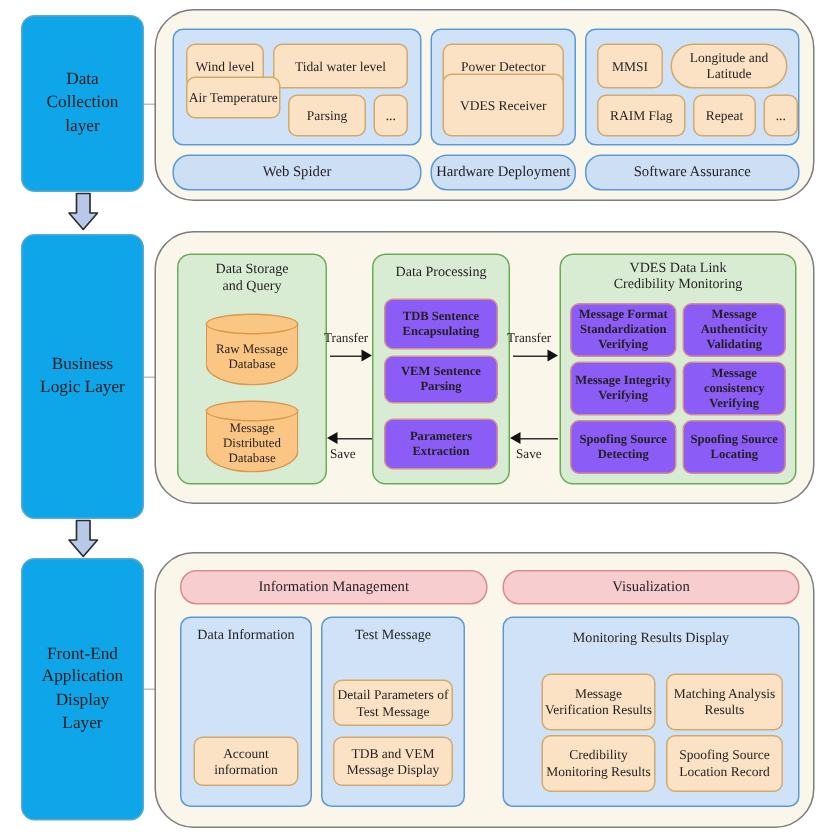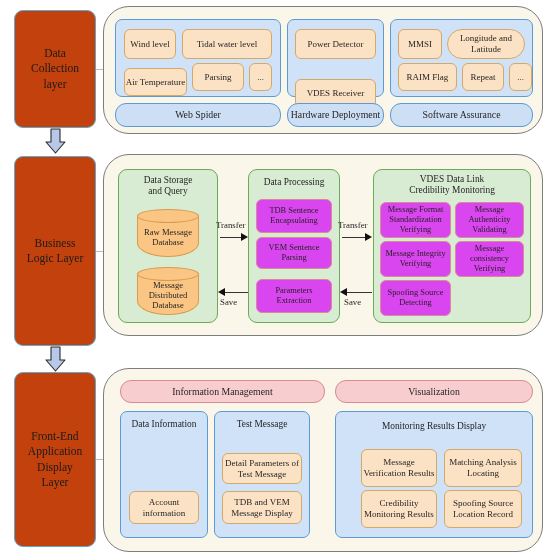--- a/index.html
+++ b/index.html
@@ -21,21 +21,21 @@
     position: relative;
     width: 550px;
     height: 557px;
   }
 
   
   .layer-label {
     position: absolute;
     left: 14px;
     width: 82px;
-    background: #c2410c;
+    background: #0ea5e9;
     border: 1px solid #5ba9cf;
     border-radius: 9px;
     display: flex;
     align-items: center;
     justify-content: center;
     text-align: center;
     font-size: 11.5px;
     line-height: 1.32;
     color: #1b1b1b;
     box-sizing: border-box;
@@ -107,24 +107,25 @@
     border-radius: 6px;
     font-size: 9px;
   }
   .green-box {
     background: #d8ecd3;
     border: 1px solid #6aab55;
     border-radius: 9px;
     font-size: 9.5px;
   }
   .pink-box {
-    background: #d946ef;
+    background: #8b5cf6;
     border: 1px solid #d98b92;
     border-radius: 6px;
     font-size: 8.4px;
+    font-weight: bold;
   }
   .pink-bar {
     background: #f7cdd0;
     border: 1px solid #d98b92;
     border-radius: 11px;
     font-size: 9.8px;
   }
   .col-title {
     position: absolute;
     text-align: center;
@@ -226,35 +227,35 @@
 
   <div class="group" id="group-1">
 
     <div class="box blue-box" style="left:11px; top:12px; width:166px; height:78px;"></div>
     <div class="box tan-box" style="left:20px; top:22px; width:52px; height:30px;">
       <span>Wind level</span>
     </div>
     <div class="box tan-box" style="left:78px; top:22px; width:90px; height:30px;">
       <span>Tidal water level</span>
     </div>
-    <div class="box tan-box" style="left:20px; top:61px; width:63px; height:28px;text-align:right;">
+    <div class="box tan-box" style="left:20px; top:44px; width:63px; height:28px;text-align:right;">
       <span>Air Temperature</span>
     </div>
     <div class="box tan-box" style="left:88px; top:56px; width:52px; height:28px;">
       <span>Parsing</span>
     </div>
     <div class="box tan-box" style="left:145px; top:56px; width:23px; height:28px;">
       <span>...</span>
     </div>
 
     <div class="box blue-box" style="left:183px; top:12px; width:97px; height:78px;"></div>
     <div class="box tan-box" style="left:191px; top:22px; width:81px; height:30px;">
       <span>Power Detector</span>
     </div>
-    <div class="box tan-box" style="left:191px; top:72px; width:81px; height:29px;">
+    <div class="box tan-box" style="left:191px; top:42px; width:81px; height:42px;">
       <span>VDES Receiver</span>
     </div>
 
     <div class="box blue-box" style="left:286px; top:12px; width:143px; height:78px;"></div>
     <div class="box tan-box" style="left:294px; top:22px; width:44px; height:30px;">
       <span>MMSI</span>
     </div>
     <div class="box tan-box" style="left:343px; top:22px; width:78px; height:30px;border-radius:15px;">
       <span>Longitude and Latitude</span>
     </div>
@@ -318,20 +319,23 @@
     </div>
     <div class="box pink-box" style="left:276px; top:86px; width:71px; height:36px;">
       <span>Message Integrity Verifying</span>
     </div>
     <div class="box pink-box" style="left:351px; top:86px; width:69px; height:36px;">
       <span>Message consistency Verifying</span>
     </div>
     <div class="box pink-box" style="left:276px; top:125px; width:71px; height:36px;">
       <span>Spoofing Source Detecting</span>
     </div>
+    <div class="box pink-box" style="left:351px; top:125px; width:69px; height:36px;">
+      <span>Spoofing Source Locating</span>
+    </div>
 
     <div class="flow-line" style="left:116px; top:82px; width:22px;"></div>
     <div class="flow-head right" style="left:137px; top:77.5px;"></div>
     <div class="flow-label" style="left:112px; top:65px;">Transfer</div>
 
     <div class="flow-line" style="left:120px; top:137px; width:24px;"></div>
     <div class="flow-head left" style="left:114px; top:132.5px;"></div>
     <div class="flow-label" style="left:116px; top:142px;">Save</div>
 
     <div class="flow-line" style="left:238px; top:82px; width:24px;"></div>
@@ -366,21 +370,21 @@
     <div class="box tan-box" style="left:118px; top:122px; width:80px; height:33px;">
       <span>TDB and VEM Message Display</span>
     </div>
 
     <div class="box blue-box" style="left:231px; top:42px; width:198px; height:127px;"></div>
     <div class="col-title" style="left:231px; top:52px; width:198px;">Monitoring Results Display</div>
     <div class="box tan-box" style="left:257px; top:80px; width:76px; height:38px;">
       <span>Message Verification Results</span>
     </div>
     <div class="box tan-box" style="left:340px; top:80px; width:78px; height:38px;">
-      <span>Matching Analysis Locating</span>
+      <span>Matching Analysis Results</span>
     </div>
     <div class="box tan-box" style="left:257px; top:121px; width:76px; height:38px;">
       <span>Credibility Monitoring Results</span>
     </div>
     <div class="box tan-box" style="left:340px; top:121px; width:78px; height:38px;">
       <span>Spoofing Source Location Record</span>
     </div>
   </div>
 
 </div>

